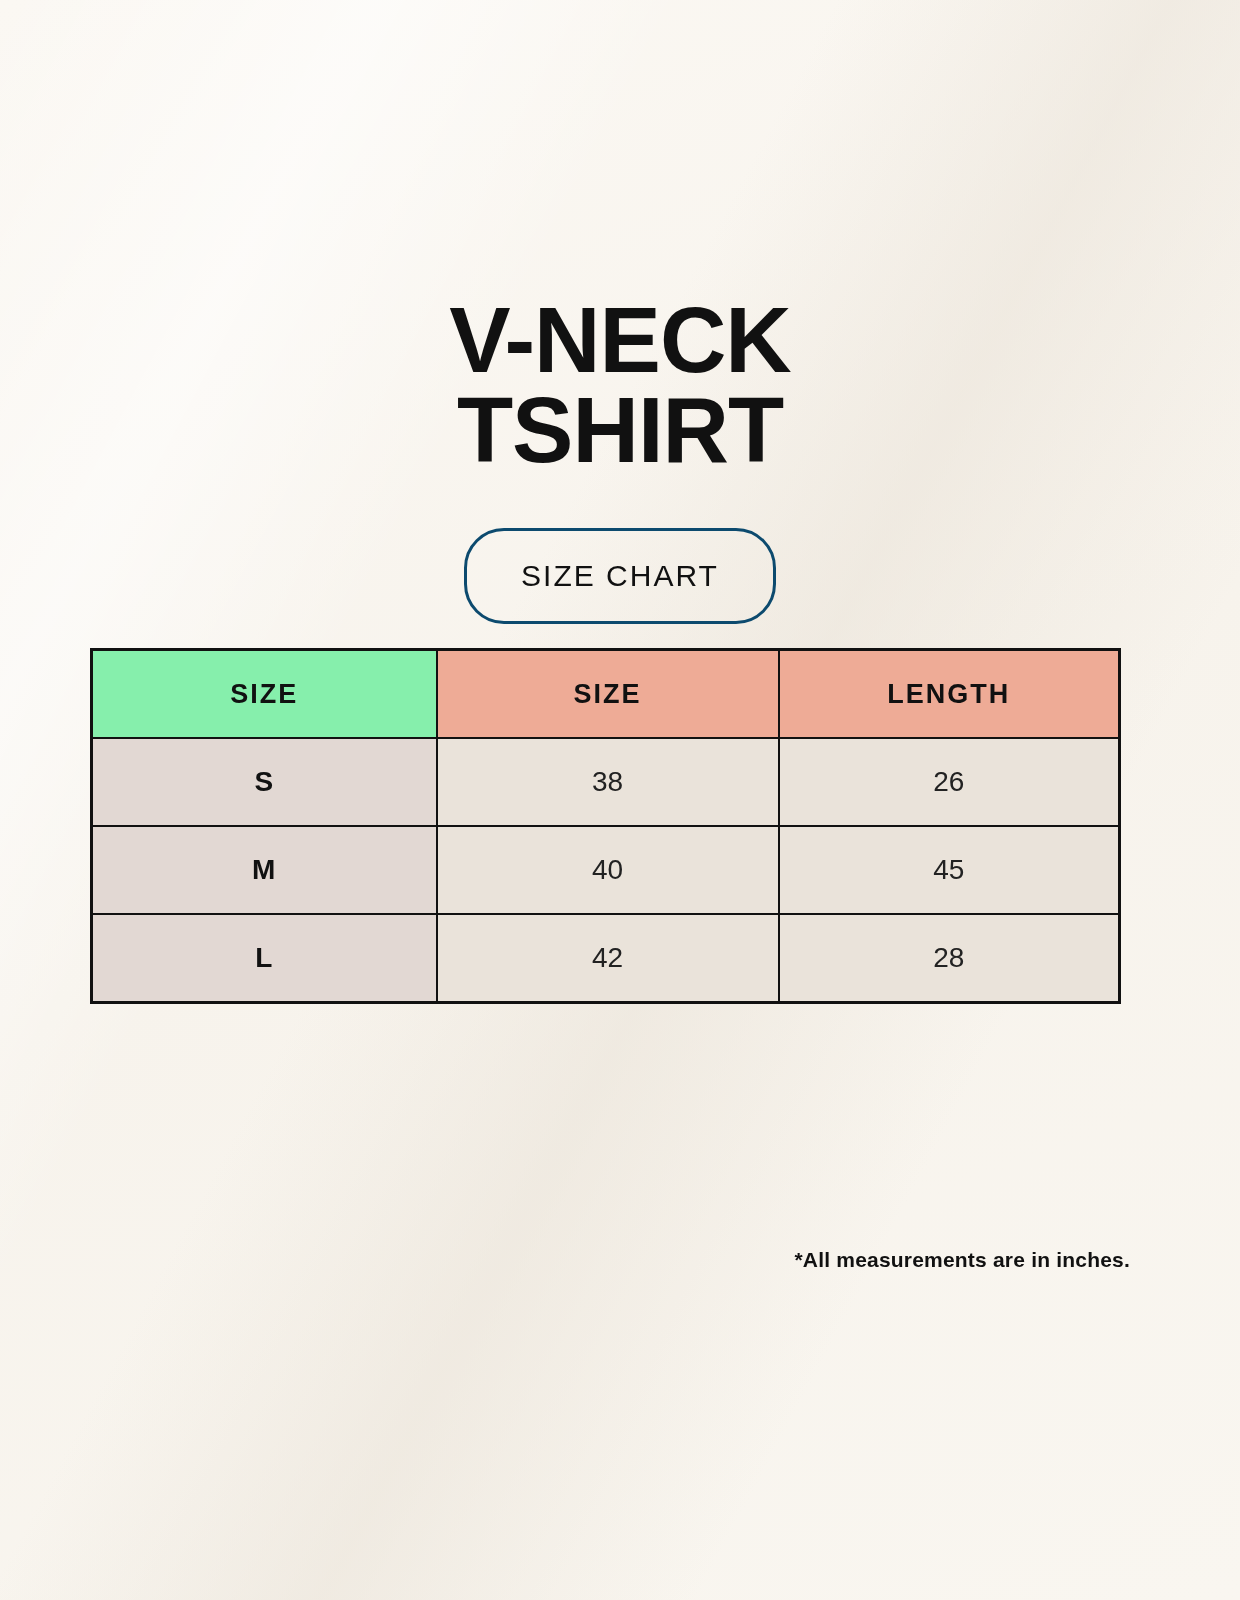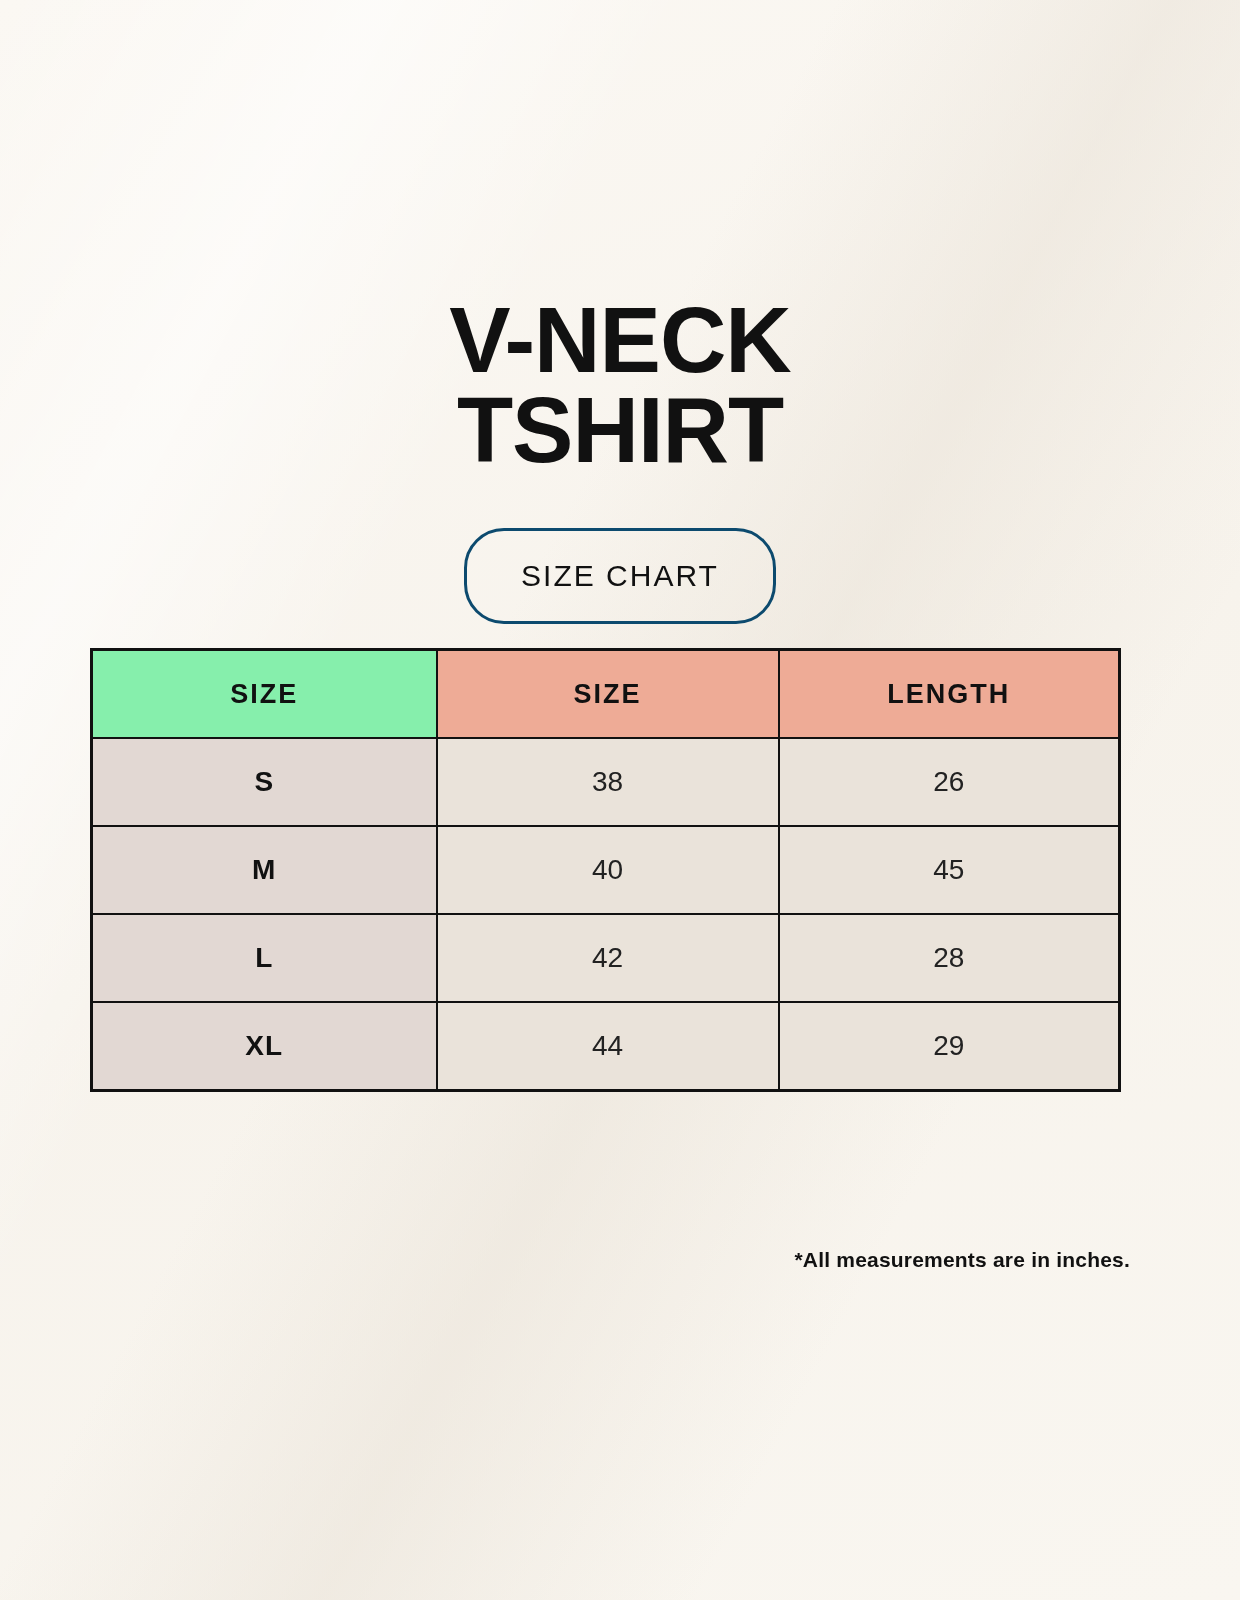--- a/index.html
+++ b/index.html
@@ -179,25 +179,20 @@
           <tr>
             <td class="size-cell">M</td>
             <td class="val-cell">40</td>
             <td class="val-cell">45</td>
           </tr>
           <tr>
             <td class="size-cell">L</td>
             <td class="val-cell">42</td>
             <td class="val-cell">28</td>
           </tr>
-          <tr>
-            <td class="size-cell">XL</td>
-            <td class="val-cell">44</td>
-            <td class="val-cell">29</td>
-          </tr>
         </tbody>
       </table>
     </div>
 
     <div class="footnote">*All measurements are in inches.</div>
 
   </div>
 </div>
 
 </body></html>

